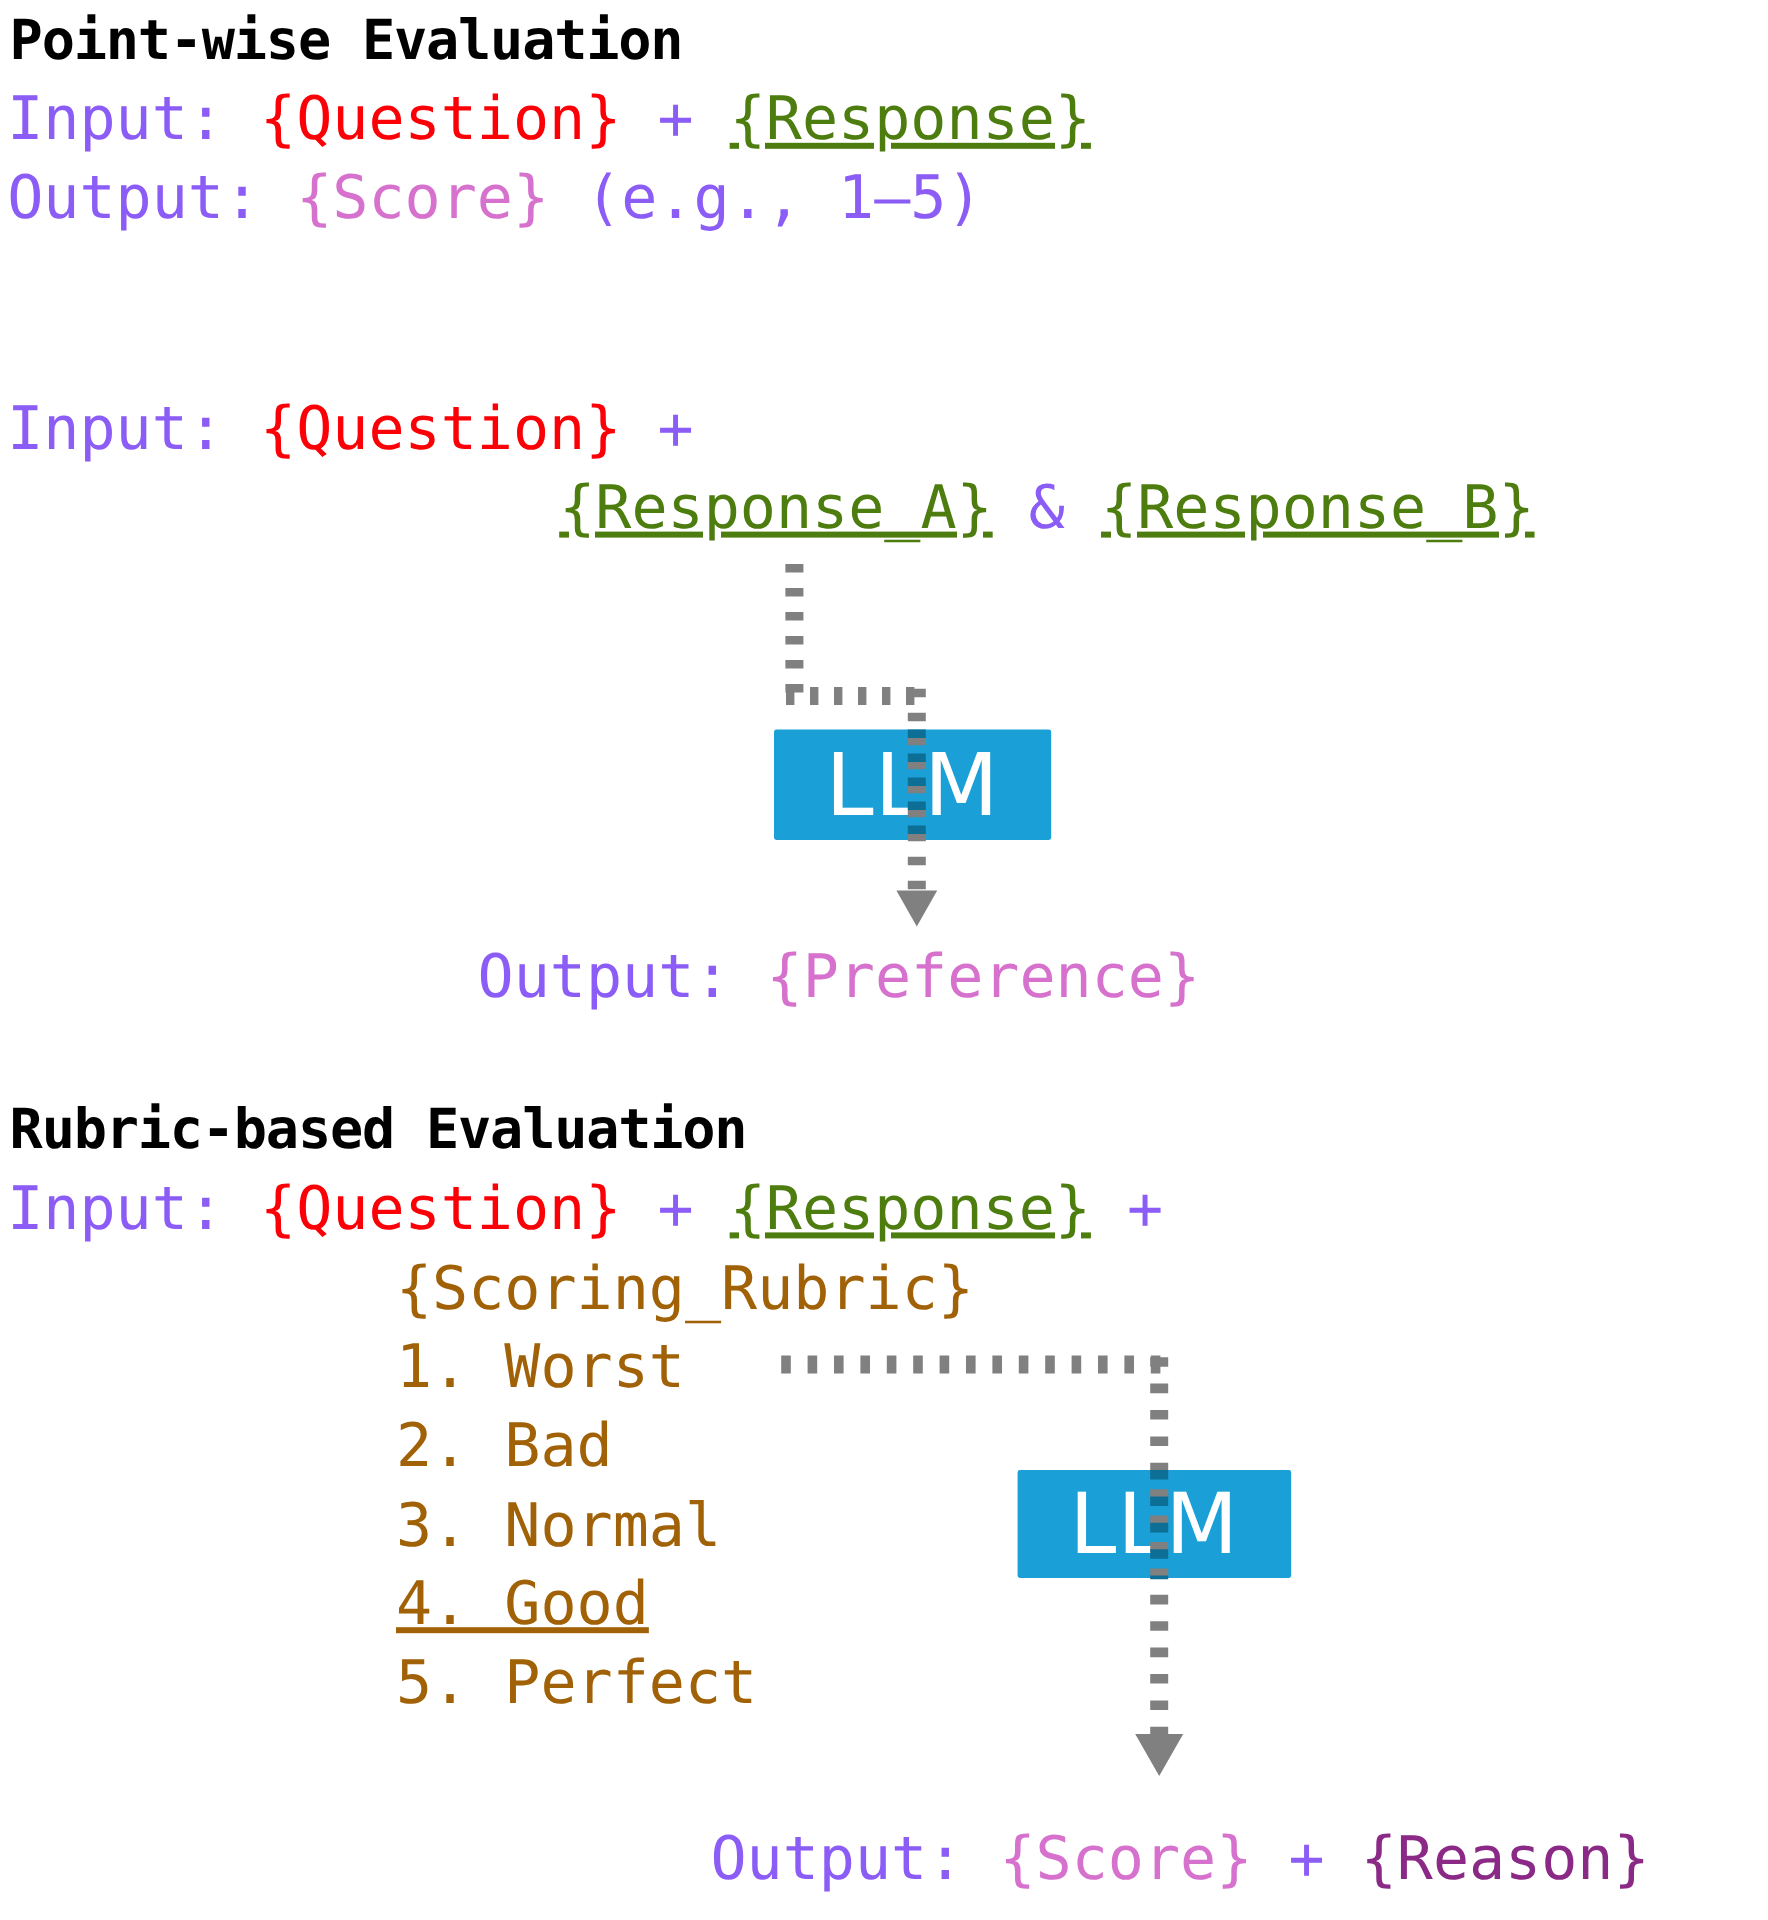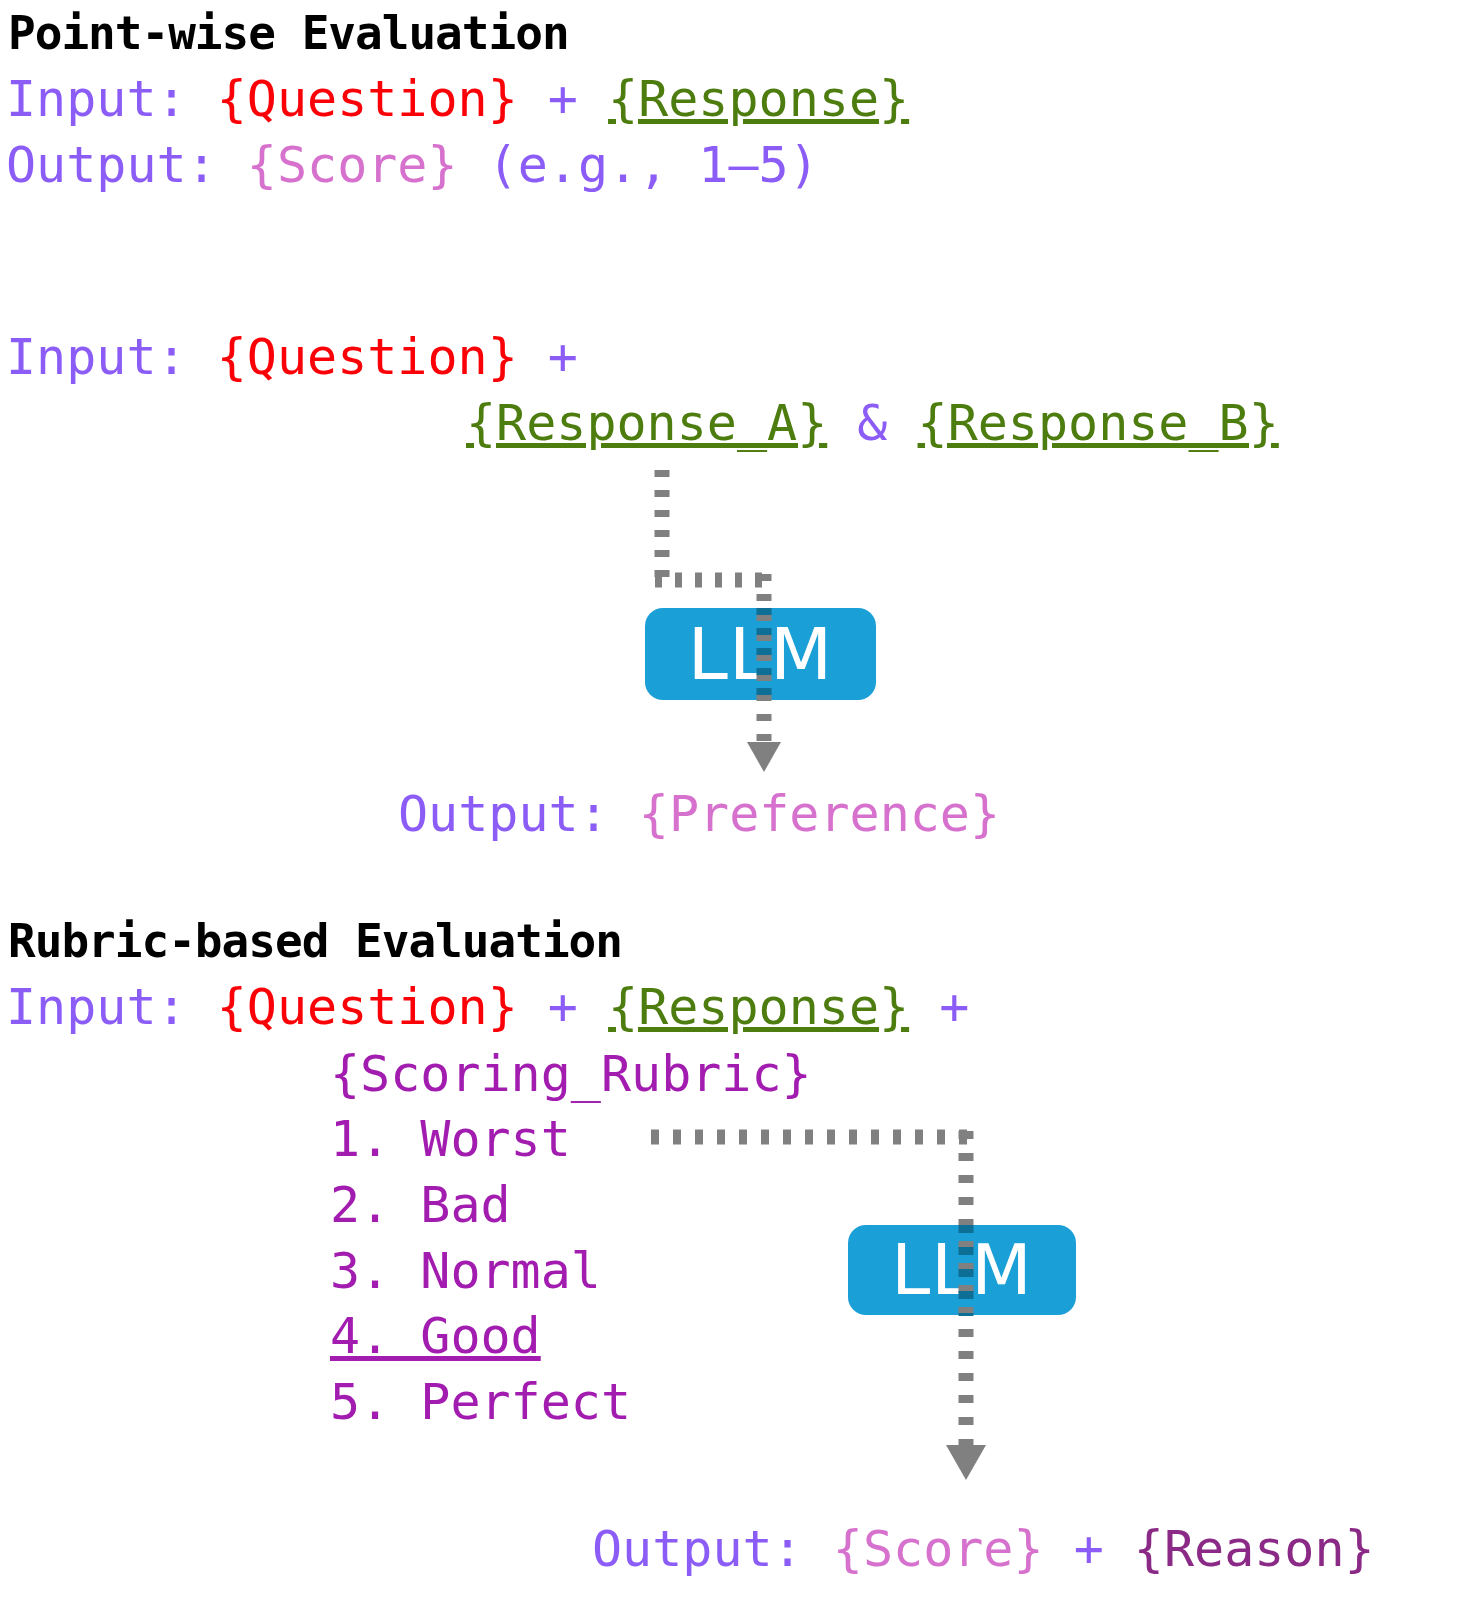--- a/index.html
+++ b/index.html
@@ -27,28 +27,28 @@
     color: #000000;
     letter-spacing: -1px;
   }
   .line {
     font-size: 50px;
     color: #000000;
   }
   .c-question { color: #fb0006; }
   .c-response { color: #4d7c0f; text-decoration: underline; }
   .c-score    { color: #d671cd; }
-  .c-rubric   { color: #a21caf; }
+  .c-rubric   { color: #a16207; }
   .c-reason   { color: #8b2a86; }
   .c-plain    { color: #8b5cf6; }
 
   .llm-box {
     position: absolute;
     background: #1b9fd7;
-    border-radius: 18px;
+    border-radius: 2px;
     display: flex;
     align-items: center;
     justify-content: center;
   }
   .llm-label {
     color: #ffffff;
     font-family: "DejaVu Sans", "Liberation Sans", sans-serif;
     font-weight: 400;
     letter-spacing: 1px;
     line-height: 1;

